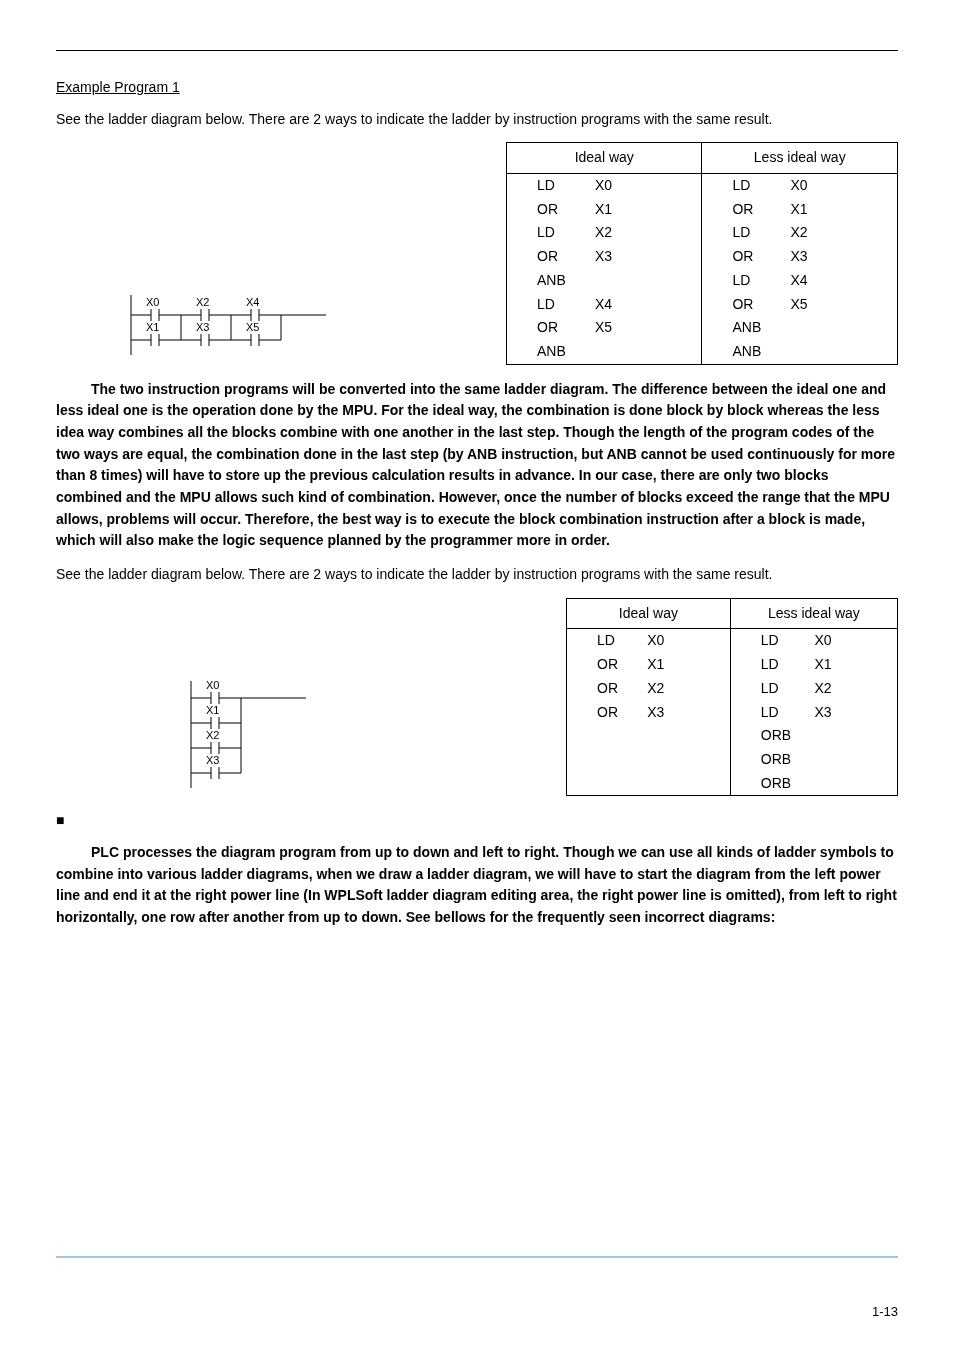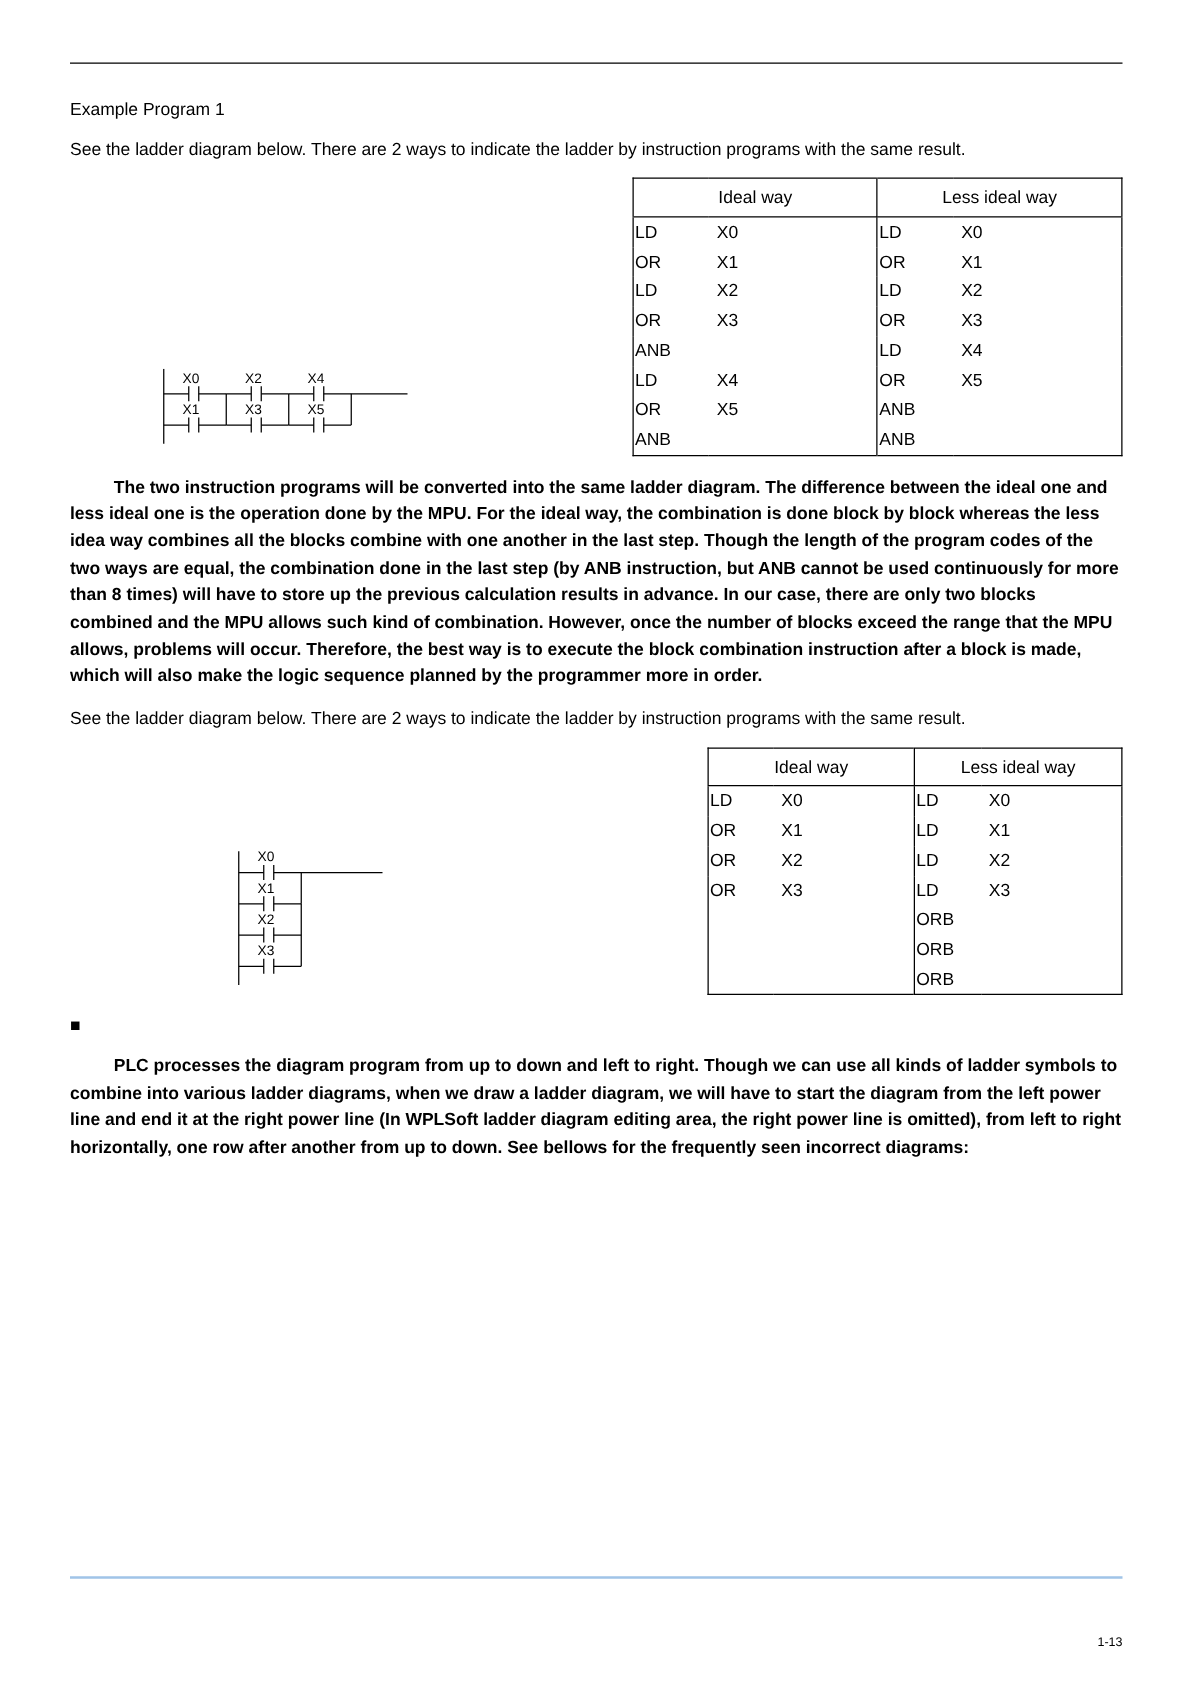--- a/index.html
+++ b/index.html
@@ -17,20 +17,21 @@
     margin: 0 auto;
     padding: 50px 56px 30px 56px;
     box-sizing: border-box;
     position: relative;
   }
   .top-rule {
     border-bottom: 1px solid #000;
     margin-bottom: 26px;
   }
   .section-title {
+    text-decoration: underline;
     margin: 0 0 10px 0;
   }
   .para {
     margin: 0 0 12px 0;
   }
   .para-indent {
     text-indent: 2.5em;
     font-weight: bold;
   }
   .row-block {
@@ -56,21 +57,21 @@
     padding: 4px 6px;
     border-bottom: 1px solid #000;
   }
   table.inst td {
     padding: 1px 6px;
     text-align: left;
     vertical-align: top;
   }
   table.inst td.opc {
     width: 48px;
-    padding-left: 1px;
+    padding-left: 30px;
   }
   table.inst td.opr {
     width: 110px;
   }
   .tbox {
     border-left: 1px solid #000;
     border-right: 1px solid #000;
     border-top: 1px solid #000;
     border-bottom: 1px solid #000;
   }
@@ -84,21 +85,21 @@
     left: 56px;
     right: 56px;
   }
   .footer hr {
     border: none;
     border-top: 2px solid #a0c4e8;
     margin: 0 0 6px 0;
   }
   .page-num {
     text-align: right;
-    font-size: 10px;
+    font-size: 13px;
     margin-top: 44px;
   }
   .bullet-empty {
     margin: 4px 0 10px 0;
   }
 </style>
 </head>
 <body>
 
 <div class="page">

